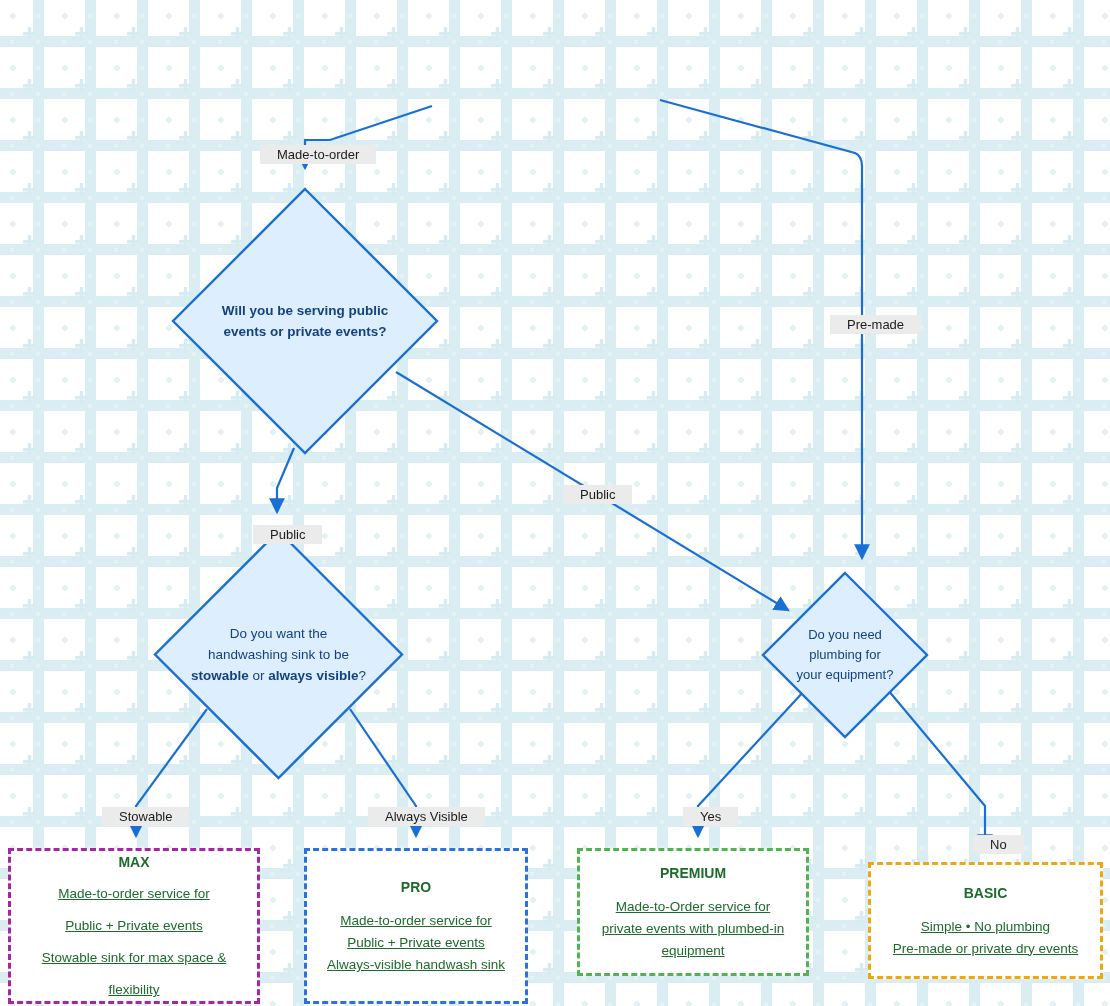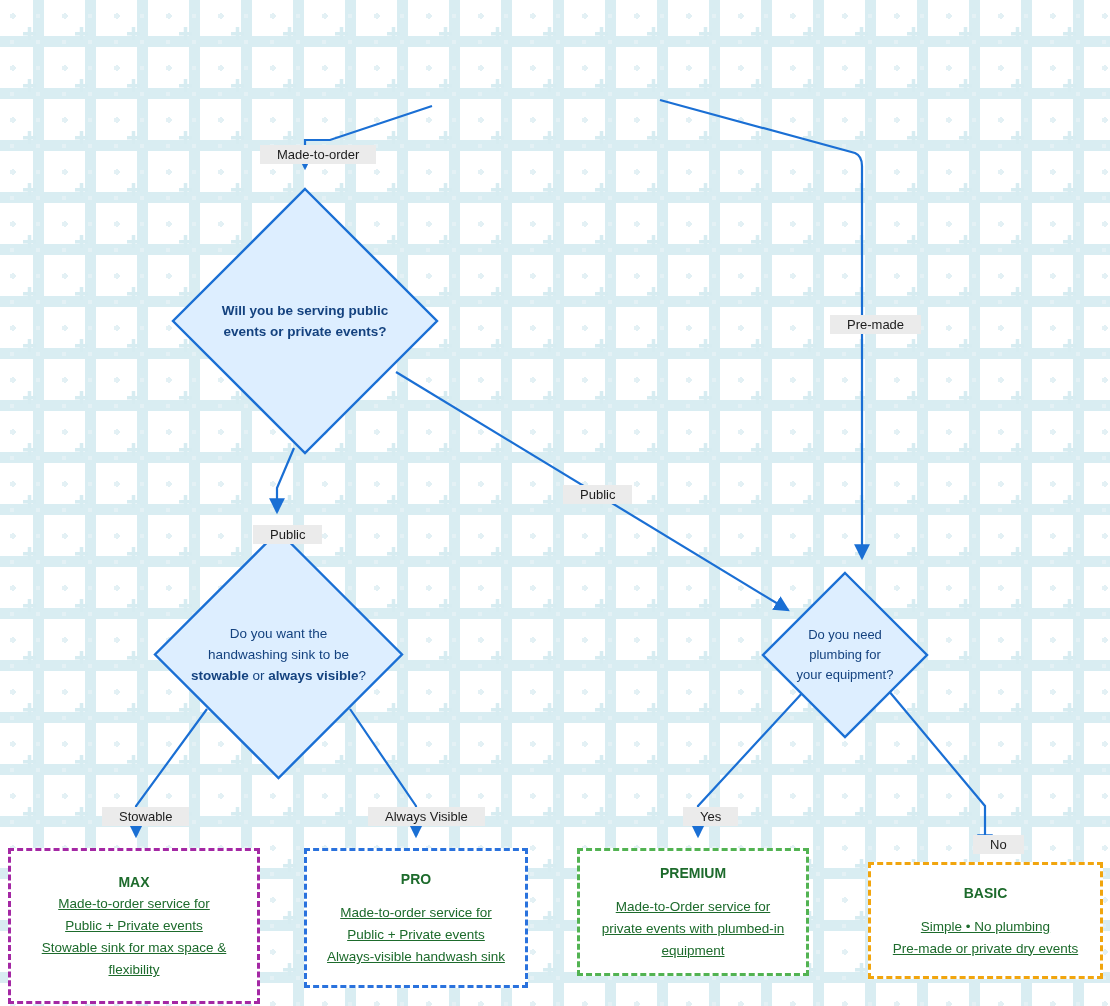--- a/index.html
+++ b/index.html
@@ -129,22 +129,22 @@
   }
   .result .line {
     font-size: 13.5px;
     line-height: 22px;
     color: #1d6b2c;
     font-family: "Liberation Sans", sans-serif;
     text-decoration: underline;
   }
   .result .spacer { height: 12px; }
 
-  #r-max     { left: 8px;   top: 848px; width: 252px; height: 156px; border: 3px dashed #a428a4; }
-  #r-pro     { left: 304px; top: 848px; width: 224px; height: 140px; border: 3px dashed #2a72dd; }
+  #r-max     { left: 8px;   top: 848px; width: 252px; height: 156px; border: 3px dashed #a428a4; gap: 10px; }
+  #r-pro     { left: 304px; top: 848px; width: 224px; height: 156px; border: 3px dashed #2a72dd; }
   #r-premium { left: 577px; top: 848px; width: 232px; height: 128px; border: 3px dashed #52b352; }
   #r-basic   { left: 868px; top: 821px; width: 235px; height: 117px; border: 3px dashed #f1a50e; margin-top: 41px; }
 </style>
 </head>
 <body>
 
 <div id="canvas">
 
   <svg id="gridlayer" viewBox="0 0 1110 1006" xmlns="http://www.w3.org/2000/svg">
     <defs>

